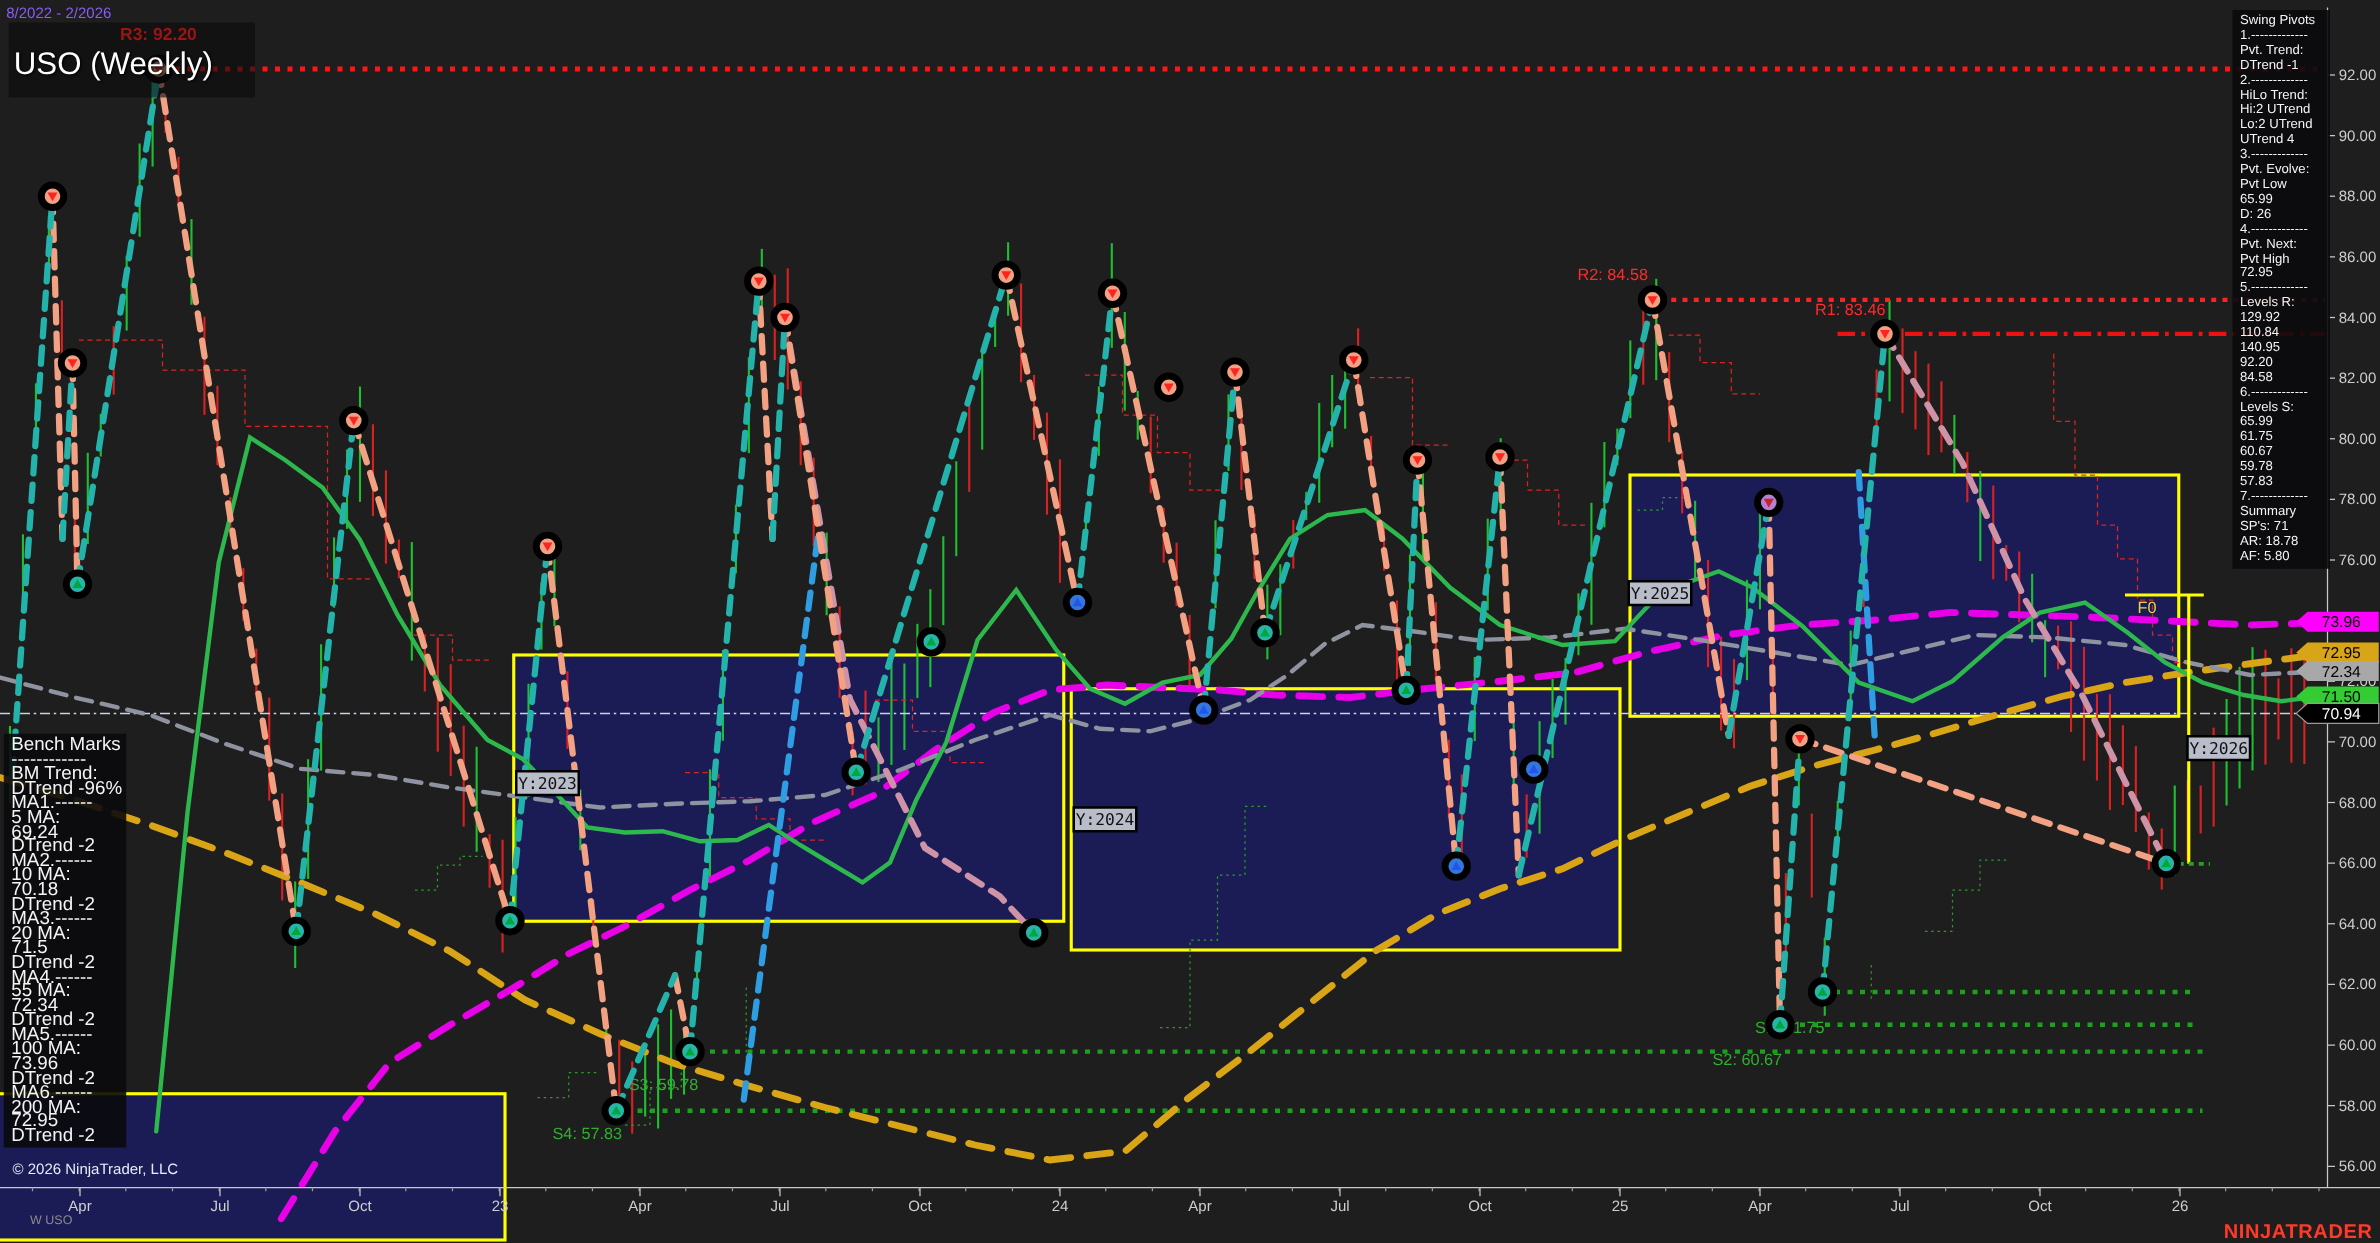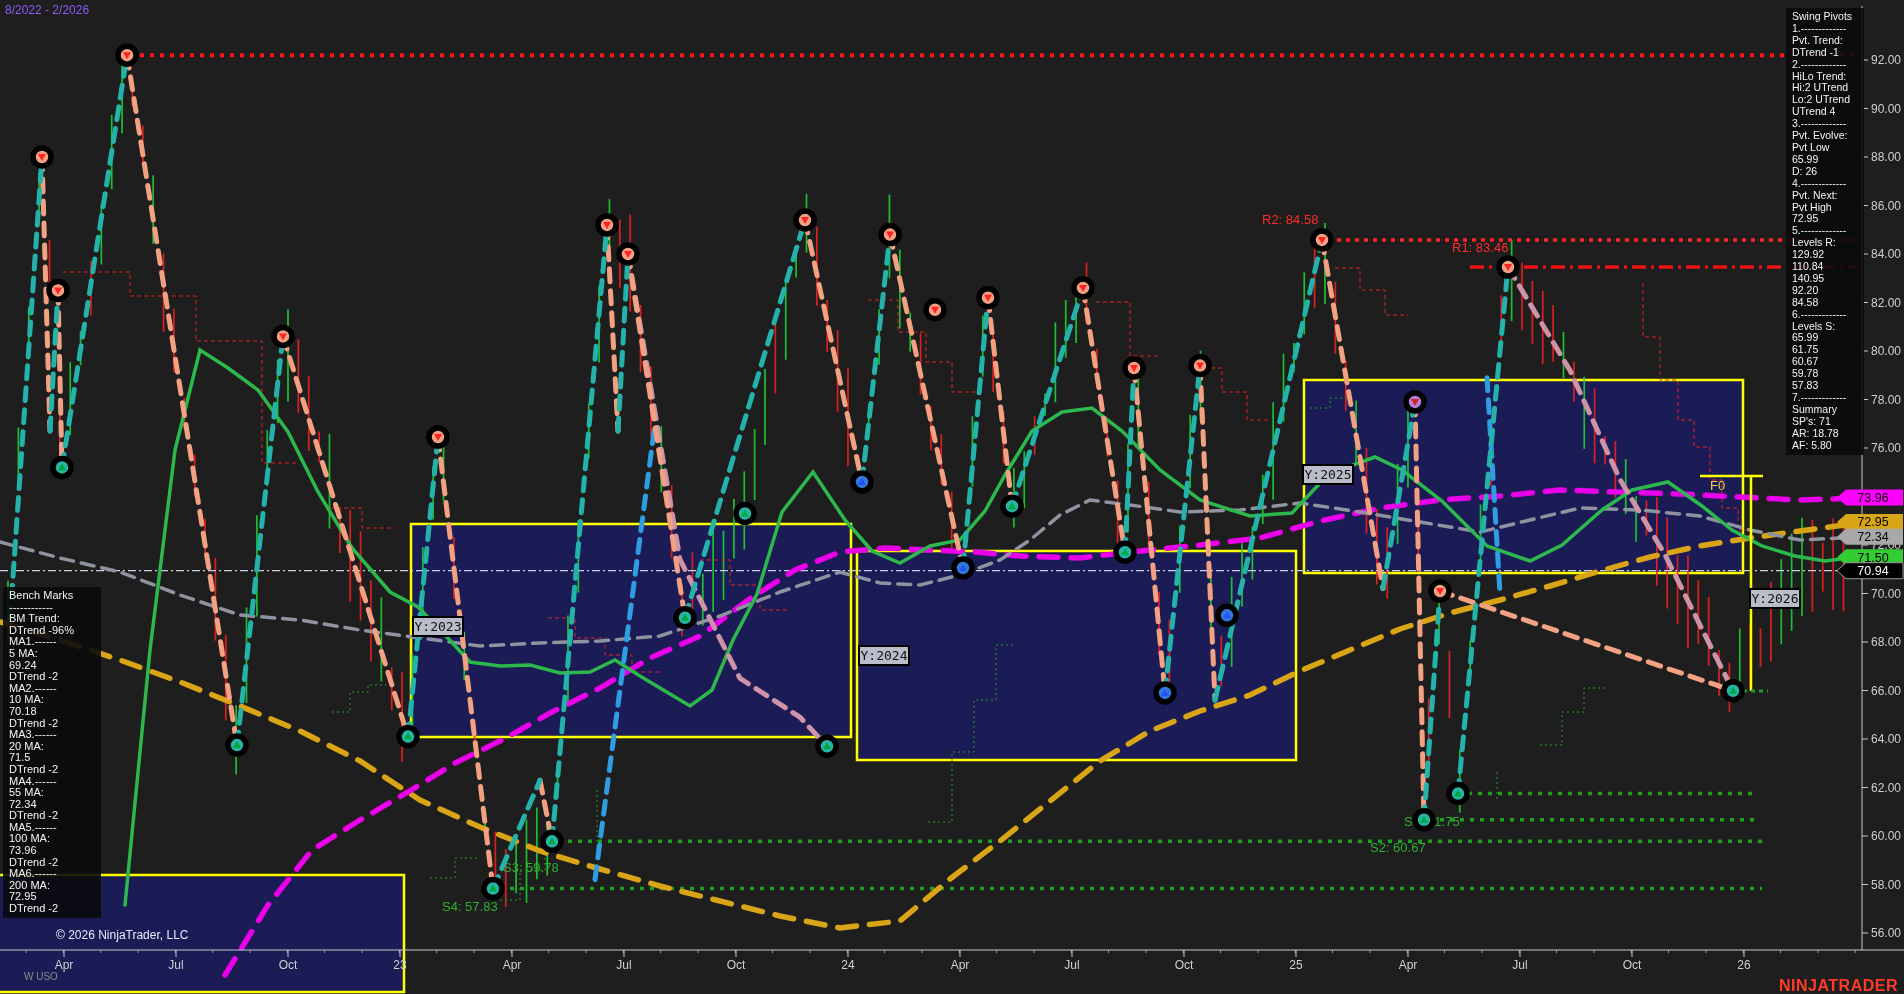--- a/index.html
+++ b/index.html
@@ -7,22 +7,22 @@
   #stage{position:absolute;left:0;top:0;width:1904px;height:994px;}
   svg{position:absolute;left:0;top:0;}
   .hud{position:absolute;z-index:5;}
   .daterange{left:5px;top:3px;font-size:12px;color:#8b5cf6;}
   .titlebox{left:7px;top:18px;width:197px;height:60px;background:rgba(12,12,12,.62);}
   .charttitle{left:11px;top:37px;font-size:25px;color:#ffffff;text-shadow:1px 1px 2px #000;}
   .r3lab{left:96px;top:19px;font-size:14px;color:#9c1414;font-weight:bold;}
   .panel{background:rgba(10,10,12,.9);color:#f4f4f4;padding:3px 2px 3px 6px;}
   .panel .t{font-weight:normal;}
   .swing{left:1786px;top:8px;width:70px;font-size:10.5px;line-height:11.9px;}
-  .bench{left:3px;top:587px;width:90px;font-size:11px;line-height:11.6px;}
-  .copyright{left:10px;top:928px;font-size:12px;color:#e8ebfa;margin-left:46px;}
+  .bench{left:3px;top:587px;width:90px;font-size:15px;line-height:11.6px;}
+  .copyright{left:10px;top:928px;font-size:12px;color:#e8ebfa;}
   .wuso{left:24px;top:971px;font-size:10px;color:#8b8b8b;}
   .brand{right:6px;top:977px;font-size:16px;font-weight:bold;color:#ff3a28;letter-spacing:.5px;text-align:center;}
 </style>
 </head>
 <body>
 
 <div id="stage">
   <svg id="chart" width="1904" height="994">
       <rect x="411" y="524" width="440" height="213" fill="#1b1c55" stroke="#ffff00" stroke-width="2.5"></rect>
       <rect x="857" y="551" width="439" height="209" fill="#1b1c55" stroke="#ffff00" stroke-width="2.5"></rect>
@@ -490,20 +490,24 @@
       <text x="1873" y="526.4624999999999" text-anchor="middle" fill="#000000" font-size="12.5" font-family="Liberation Sans, sans-serif">72.95</text>
       <polygon points="1837,536.7549999999999 1846,528.7549999999999 1903,528.7549999999999 1903,544.7549999999999 1846,544.7549999999999" fill="#a8a8a8"></polygon>
       <text x="1873" y="541.2549999999999" text-anchor="middle" fill="#000000" font-size="12.5" font-family="Liberation Sans, sans-serif">72.34</text>
       <polygon points="1837,557.125 1846,549.125 1903,549.125 1903,565.125 1846,565.125" fill="#33cc33"></polygon>
       <text x="1873" y="561.625" text-anchor="middle" fill="#000000" font-size="12.5" font-family="Liberation Sans, sans-serif">71.50</text>
       <polygon points="1837,570.705 1846,562.705 1903,562.705 1903,578.705 1846,578.705" fill="#000000" stroke="#999999" stroke-width="1"></polygon>
       <text x="1873" y="575.205" text-anchor="middle" fill="#ffffff" font-size="12.5" font-family="Liberation Sans, sans-serif">70.94</text>
     </svg>
 
   <div class="hud daterange">8/2022 - 2/2026</div>
+  <div class="hud titlebox">
+    <div class="hud r3lab" style="position:absolute;left:89px;top:1px;">R3: 92.20</div>
+    <div class="hud charttitle" style="position:absolute;left:4px;top:19px;">USO (Weekly)</div>
+  </div>
 
   <div class="hud panel swing">
     <div class="t">Swing Pivots</div>
     <div>
         <div>1.-------------</div>
         <div>Pvt. Trend:</div>
         <div>DTrend -1</div>
         <div>2.-------------</div>
         <div>HiLo Trend:</div>
         <div>Hi:2 UTrend</div>

